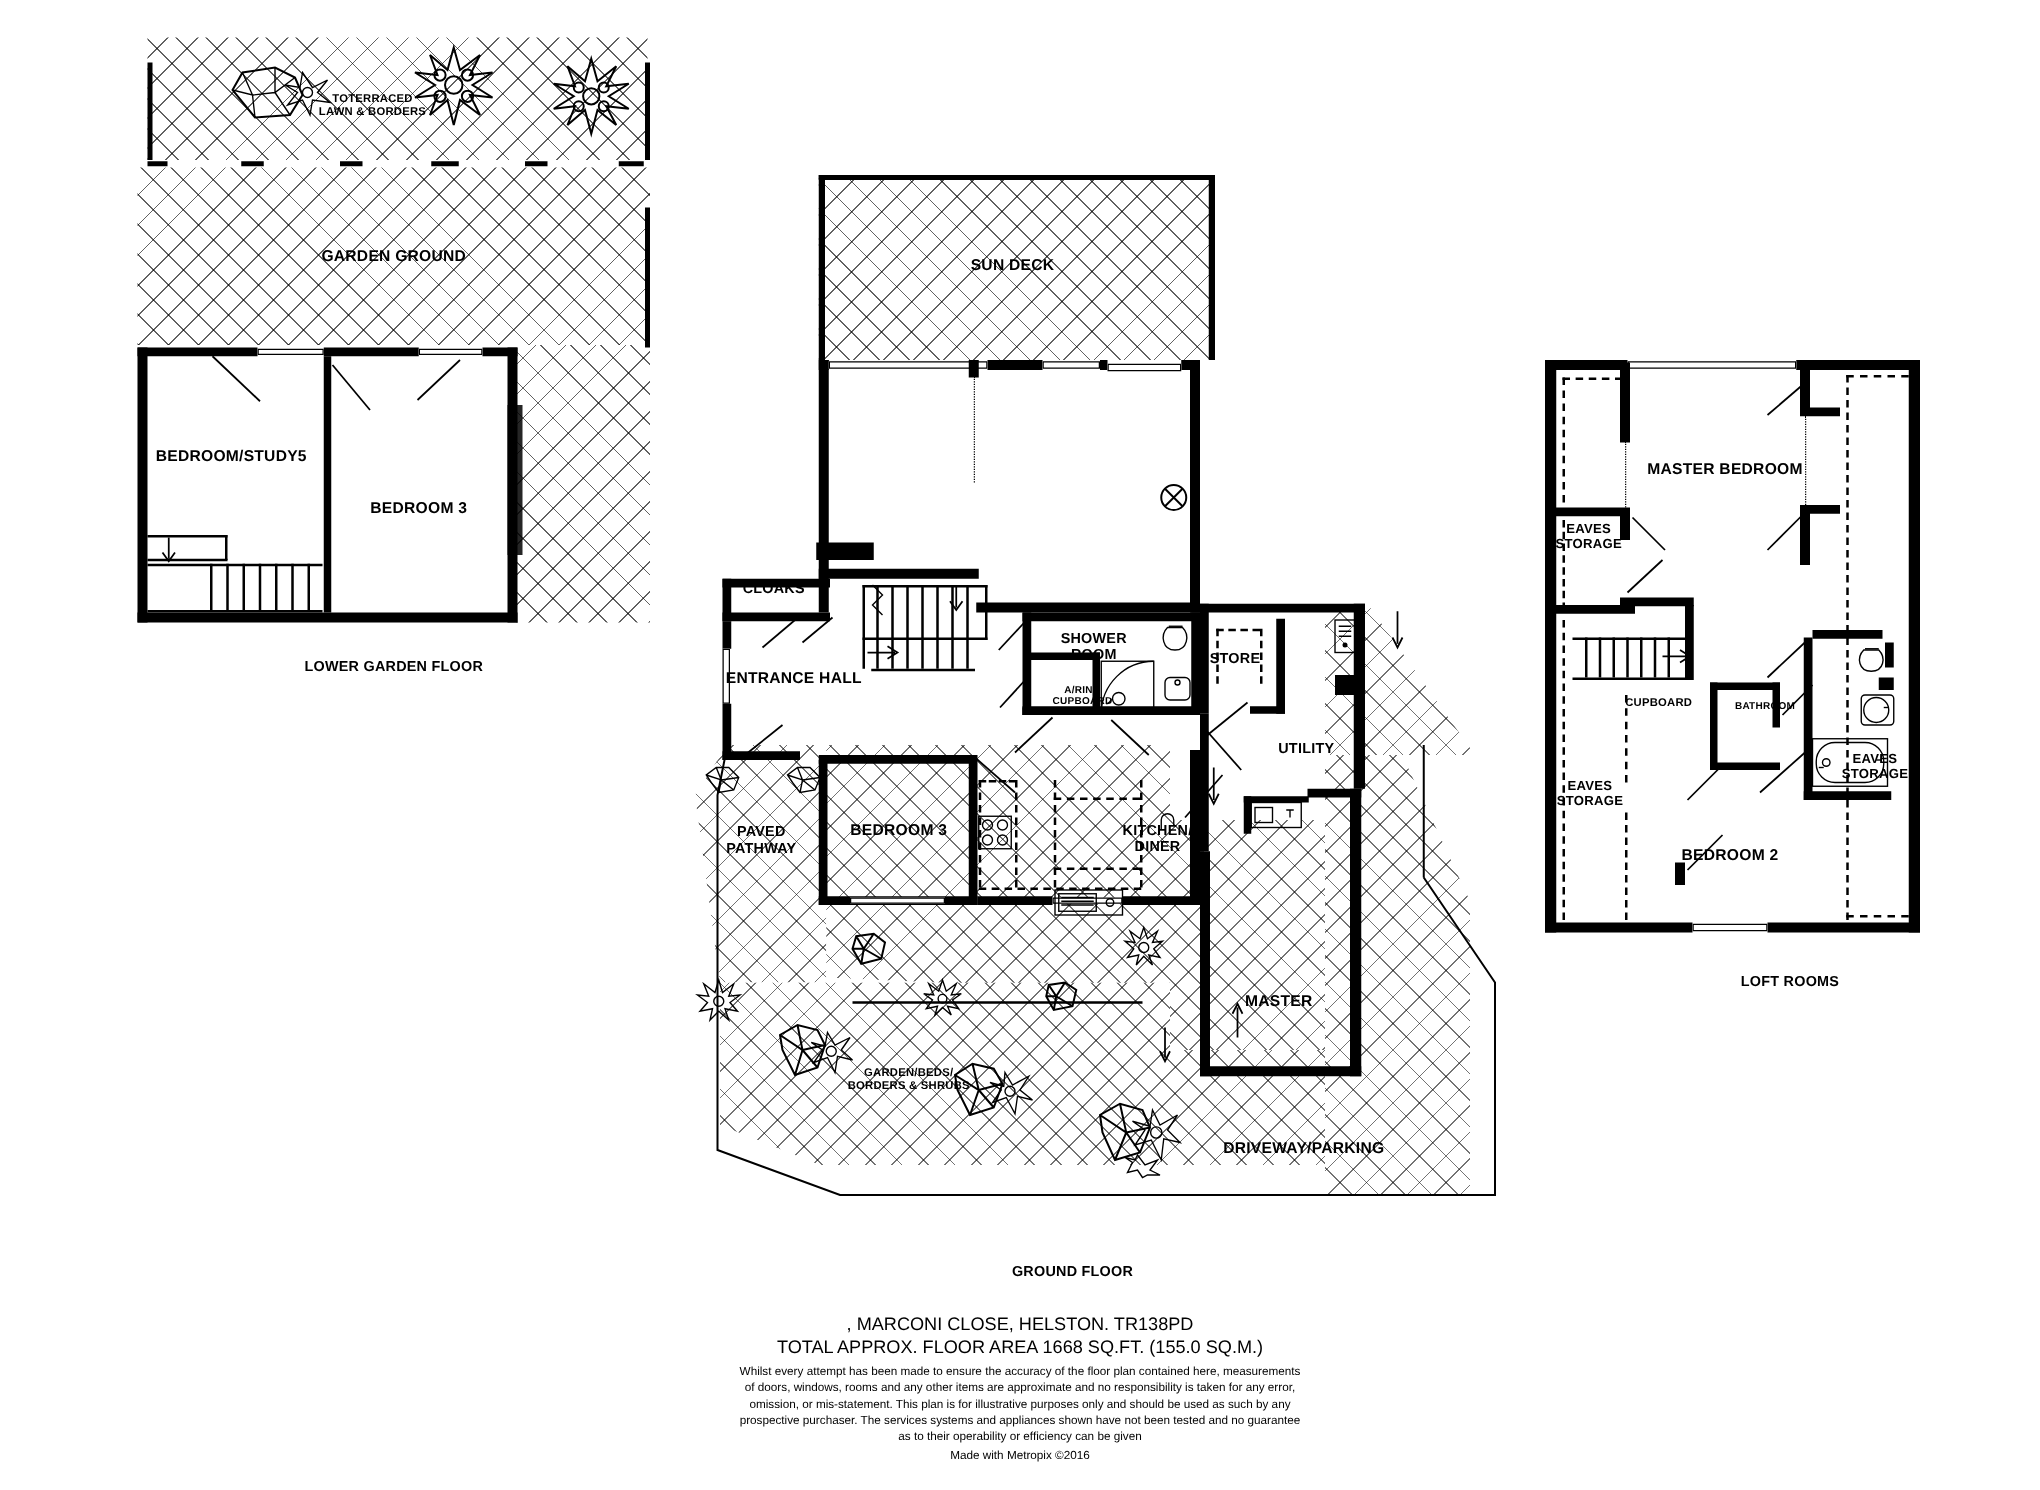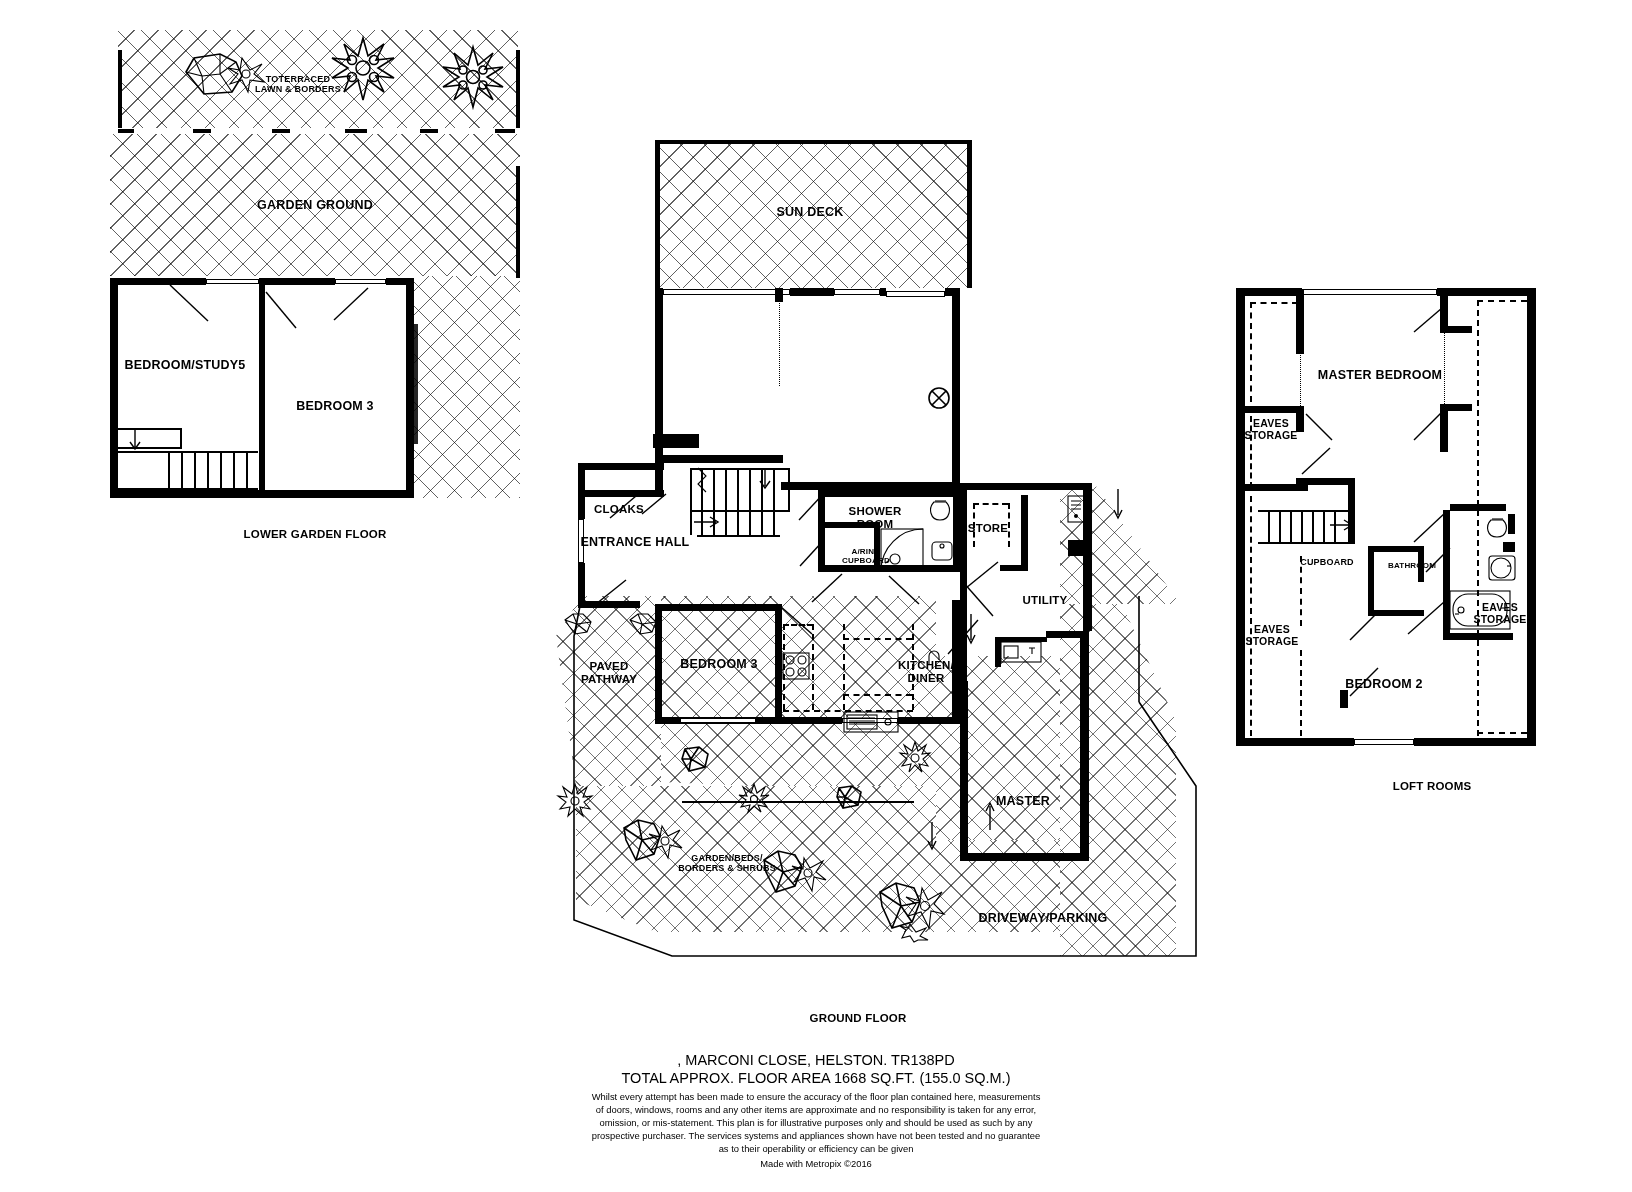--- a/index.html
+++ b/index.html
@@ -315,21 +315,21 @@
 
     <div class="w" style="left:578px;top:463px;width:86px;height:7px;"></div>
     <div class="w" style="left:578px;top:490px;width:86px;height:7px;"></div>
     <div class="w" style="left:578px;top:463px;width:7px;height:34px;"></div>
     <svg class="sv" style="left:606px;top:494px;" width="34" height="28" viewBox="0 0 34 28">
       <path class="stroke-d" d="M30 2 L4 24"></path>
     </svg>
     <svg class="sv" style="left:640px;top:492px;" width="30" height="26" viewBox="0 0 30 26">
       <path class="stroke-d" d="M2 22 L26 2"></path>
     </svg>
-    <div class="lbl lbl-11" style="left:619px;top:509px;">CLOAKS</div>
+    <div class="lbl lbl-11" style="left:619px;top:472px;">CLOAKS</div>
 
     <div class="w" style="left:578px;top:497px;width:7px;height:22px;"></div>
     <div class="win" style="left:578px;top:519px;width:6px;height:44px;"></div>
     <div class="w" style="left:578px;top:563px;width:7px;height:45px;"></div>
     <div class="w" style="left:578px;top:601px;width:62px;height:7px;"></div>
     <svg class="sv" style="left:592px;top:578px;" width="38" height="30" viewBox="0 0 38 30">
       <path class="stroke-d" d="M34 2 L4 26"></path>
     </svg>
     <div class="lbl lbl-12" style="left:635px;top:542px;">ENTRANCE HALL</div>
 

